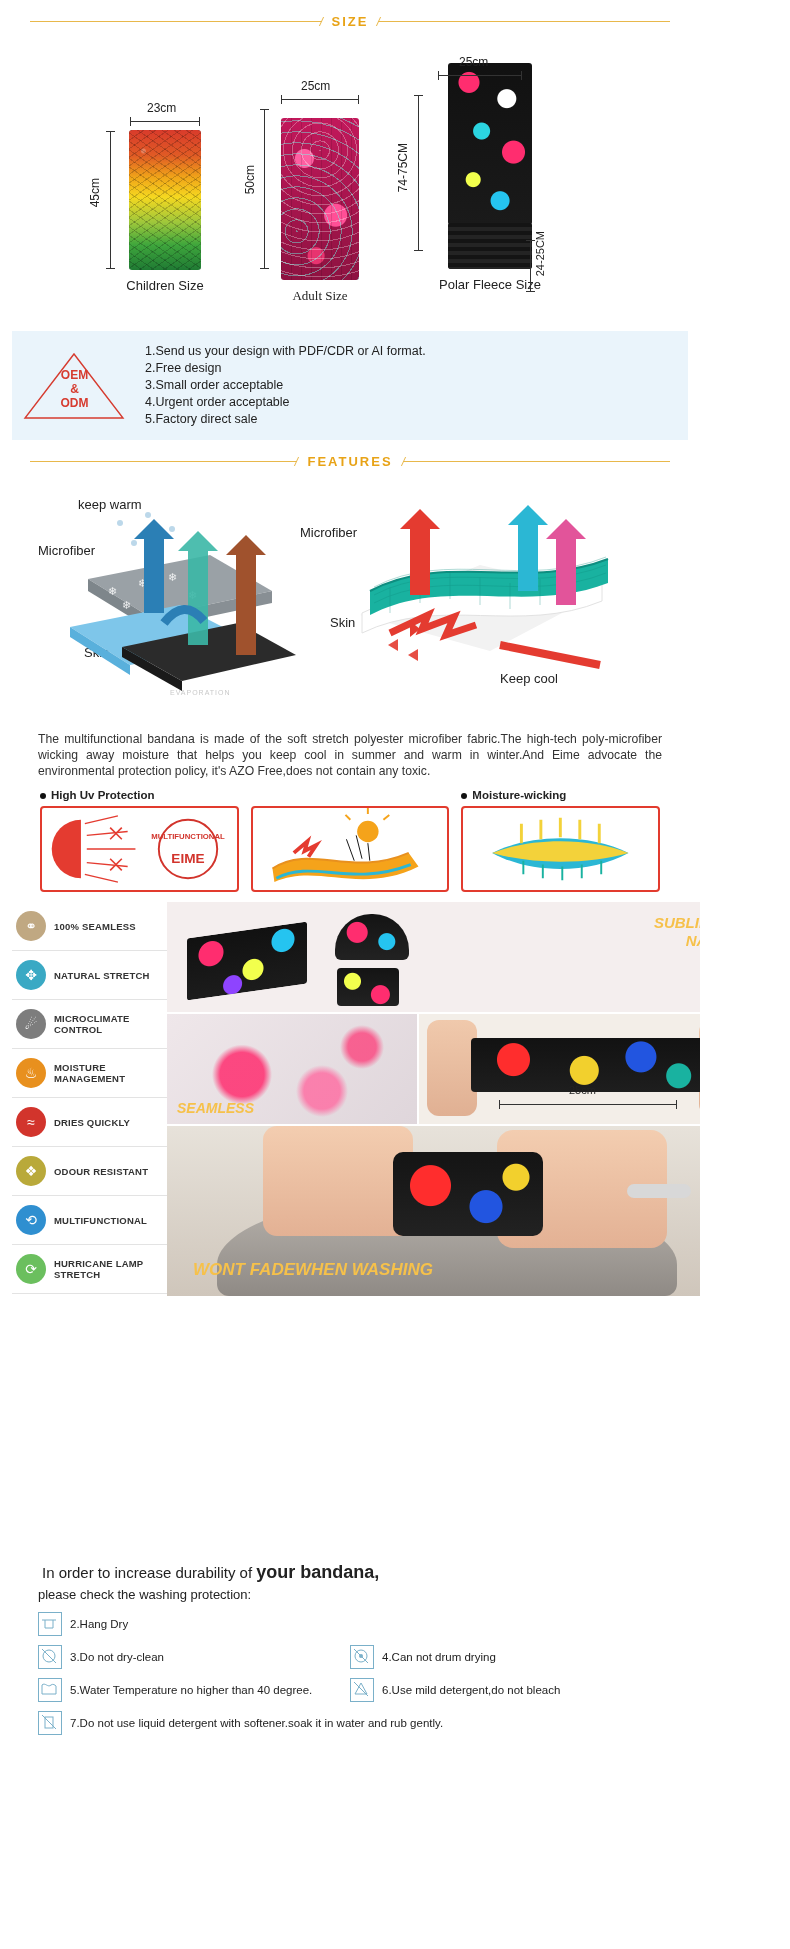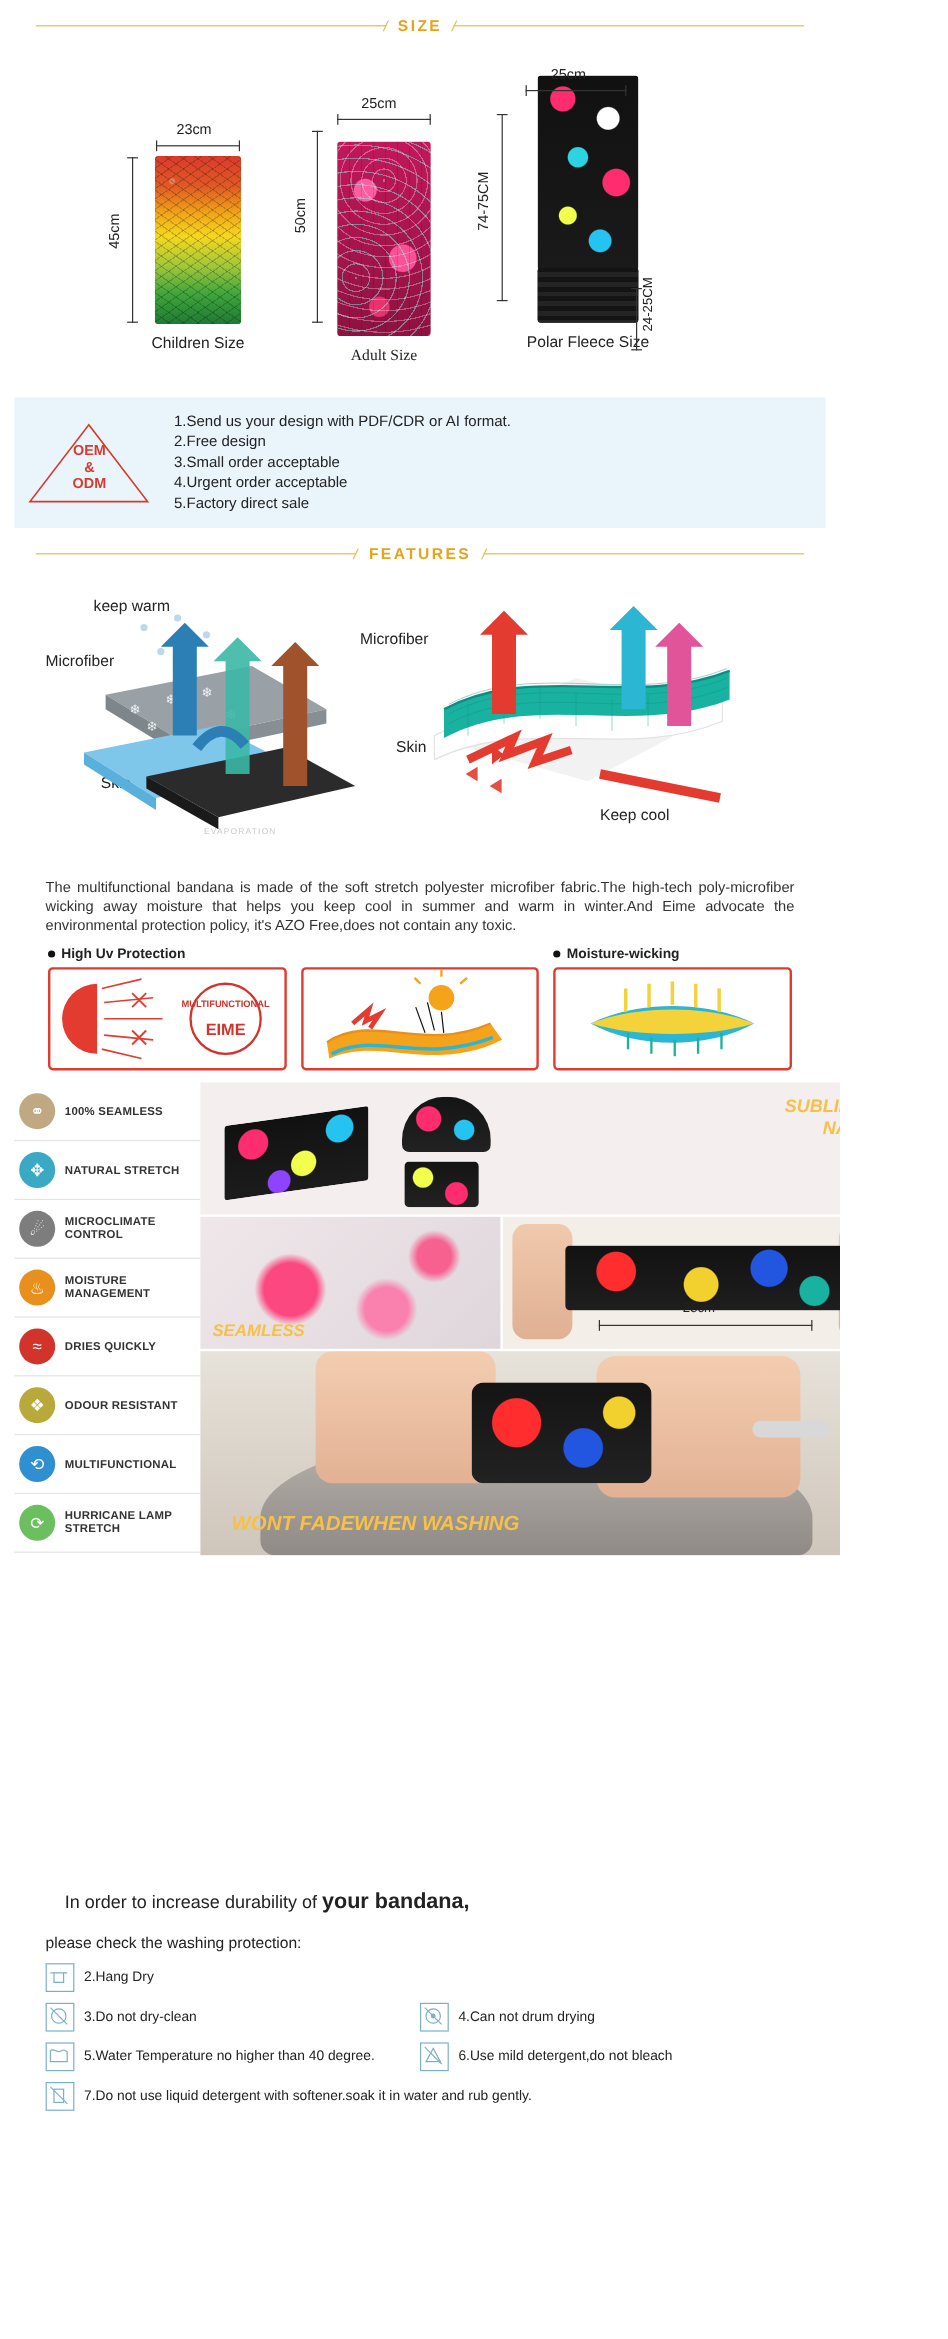--- a/index.html
+++ b/index.html
@@ -104,21 +104,21 @@
   .frow{display:flex;align-items:center;gap:8px;border-bottom:1px solid #e3e3e3;height:48px;padding:0 4px;}
   .frow .ic{width:30px;height:30px;border-radius:50%;flex:none;display:flex;align-items:center;justify-content:center;color:#fff;font-size:14px;}
   .frow .tx{font-size:9.5px;color:#333;line-height:11px;font-weight:bold;letter-spacing:.2px;}
 
   .photos{flex:1;position:relative;}
   .ph{position:absolute;overflow:hidden;}
   .ph-label{position:absolute;font-weight:bold;font-style:italic;}
 
   
   .wash{padding:14px 38px 18px;}
-  .wash h3{margin:16px;font-size:15px;font-weight:normal;color:#222;}
+  .wash h3{margin:4px;font-size:15px;font-weight:normal;color:#222;}
   .wash h3 b{font-size:18px;}
   .wash .sub{font-size:13px;color:#222;margin:2px 0 10px;}
   .wrow{display:flex;}
   .witem{display:flex;align-items:center;gap:8px;width:50%;margin-bottom:9px;font-size:11.5px;color:#222;}
   .witem.full{width:100%;}
   .wicon{width:22px;height:22px;border:1px solid #7ab0c9;flex:none;position:relative;}
 </style>
 </head>
 <body>
 

